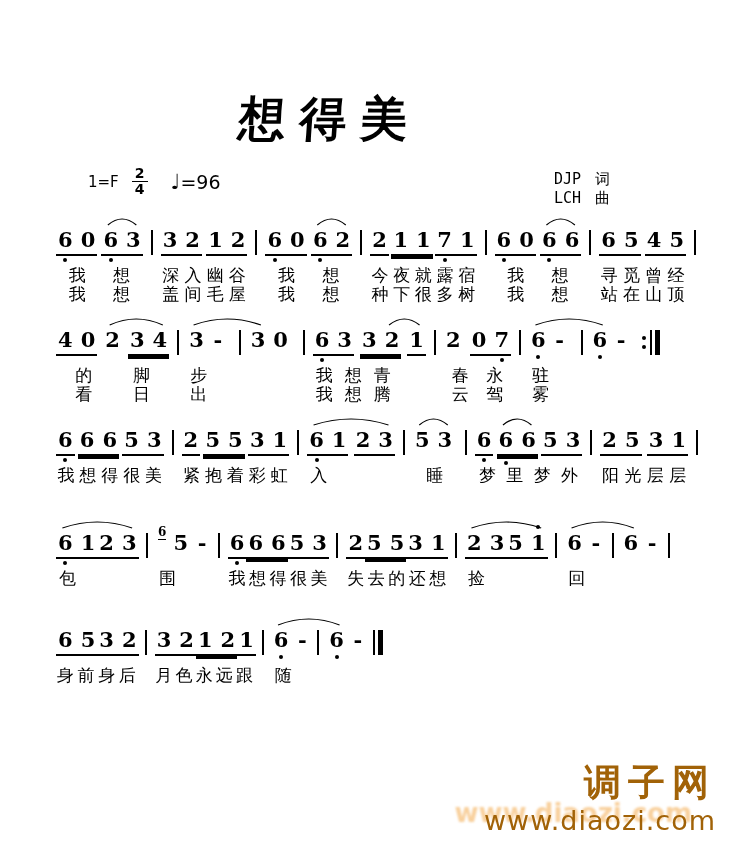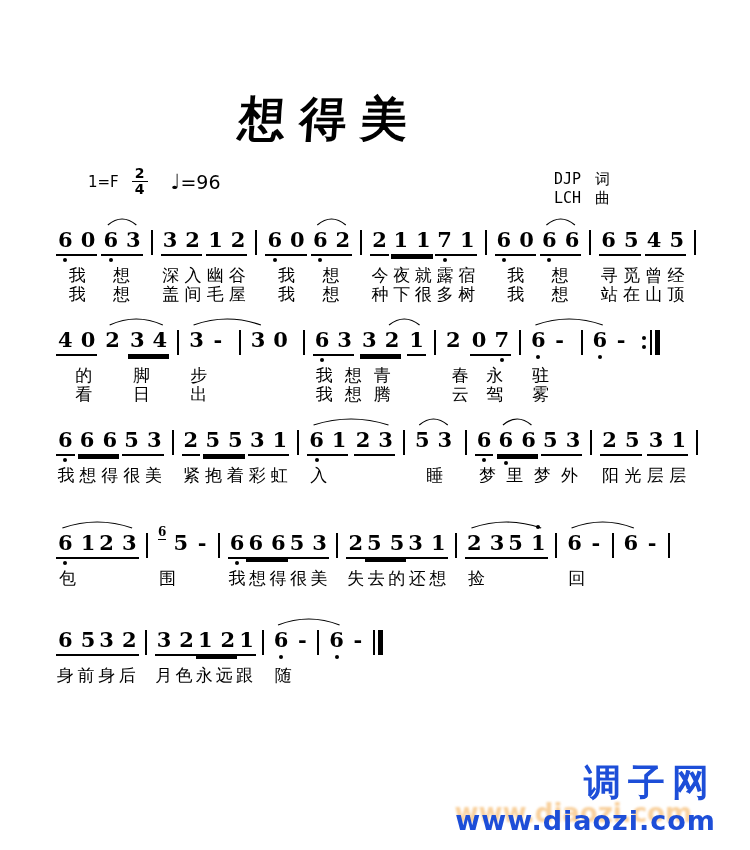--- a/index.html
+++ b/index.html
@@ -50,24 +50,24 @@
   .repdots{display:flex;flex-direction:column;gap:5px;margin-right:1px;}
   .repdots i{display:block;width:4px;height:4px;background:#000;border-radius:50%;}
   .thin{width:2px;height:25px;background:#000;}
   .thick{width:5px;height:25px;background:#000;}
   #slur-overlay{position:absolute;left:0;top:0;width:750px;height:850px;pointer-events:none;}
 
   
   .wm-orange{position:absolute;right:58px;top:798px;font-size:26px;font-weight:bold;
              color:#f2a23c;opacity:.5;filter:blur(1.2px);z-index:0;
              font-family:"DejaVu Sans",sans-serif;}
-  .wm{position:absolute;right:34px;top:760px;text-align:right;color:#1d4ed8;z-index:1;
+  .wm{position:absolute;right:34px;top:760px;text-align:right;color:#a16207;z-index:1;
       font-family:"DejaVu Sans",sans-serif;}
   .wm .name{font-size:37px;font-weight:bold;letter-spacing:7px;line-height:46px;}
-  .wm .url{font-size:27px;font-weight:bold;letter-spacing:1px;line-height:30px;}
+  .wm .url{font-size:27px;font-weight:normal;letter-spacing:1px;line-height:30px;}
 </style>
 </head>
 <body>
 
 <div class="page">
 
   <div class="title">想得美</div>
 
   <div class="keyline">
     <span>1=F</span>

